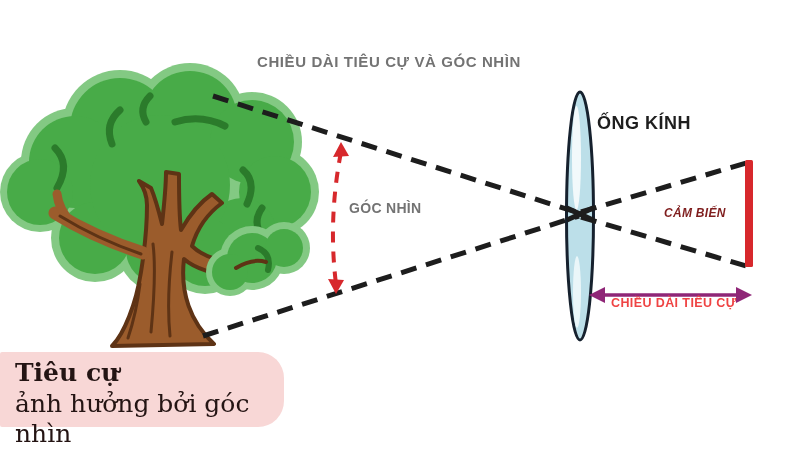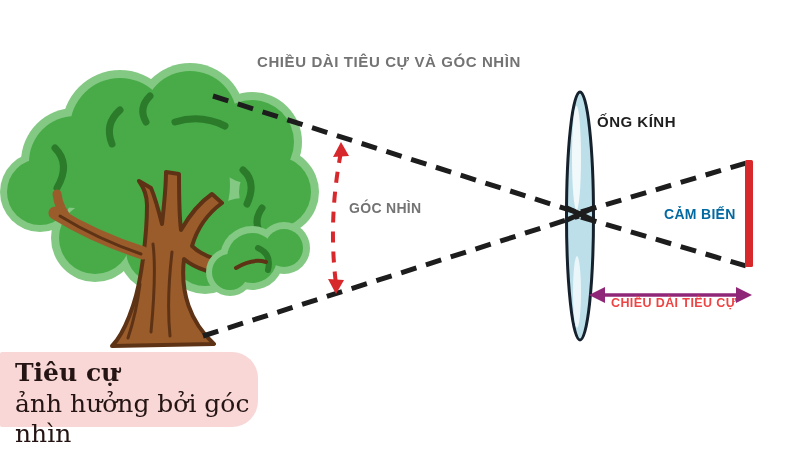--- a/index.html
+++ b/index.html
@@ -6,26 +6,26 @@
   .page{
     position:relative;width:800px;height:450px;background:#ffffff;overflow:hidden;
     font-family:"Liberation Sans",sans-serif;
   }
   .page svg{position:absolute;left:0;top:0;}
   .lbl{position:absolute;white-space:nowrap;font-weight:bold;}
   .title{
     left:0;top:53px;width:778px;text-align:center;
     font-size:15px;letter-spacing:.6px;color:#737373;
   }
-  .lbl-lens{left:597px;top:113px;font-size:15px;letter-spacing:.5px;color:#1e1e1e;}
+  .lbl-lens{left:597px;top:113px;font-size:18px;letter-spacing:.5px;color:#1e1e1e;}
   .lbl-angle{left:349px;top:200px;font-size:14px;letter-spacing:.3px;color:#737373;}
-  .lbl-sensor{left:664px;top:206px;font-size:14px;letter-spacing:.3px;color:#0369a1;}
+  .lbl-sensor{left:664px;top:206px;font-size:12px;letter-spacing:.3px;color:#7f1d1d;font-style:italic;}
   .lbl-focal{left:611px;top:296px;font-size:12.5px;letter-spacing:.4px;color:#ef4444;}
   .caption-box{
-    position:absolute;left:0;top:352px;width:258px;height:75px;
+    position:absolute;left:0;top:352px;width:284px;height:75px;
     background:#f8d7d6;border-radius:2px 26px 26px 2px;
     box-sizing:border-box;padding:6px 0 0 15px;
     font-family:"DejaVu Serif","Liberation Serif",serif;color:#241413;
   }
   .caption-h{font-size:25px;font-weight:bold;line-height:1.22;}
   .caption-s{font-size:25px;font-weight:normal;line-height:1.22;}
 </style>
 </head>
 <body>
 

